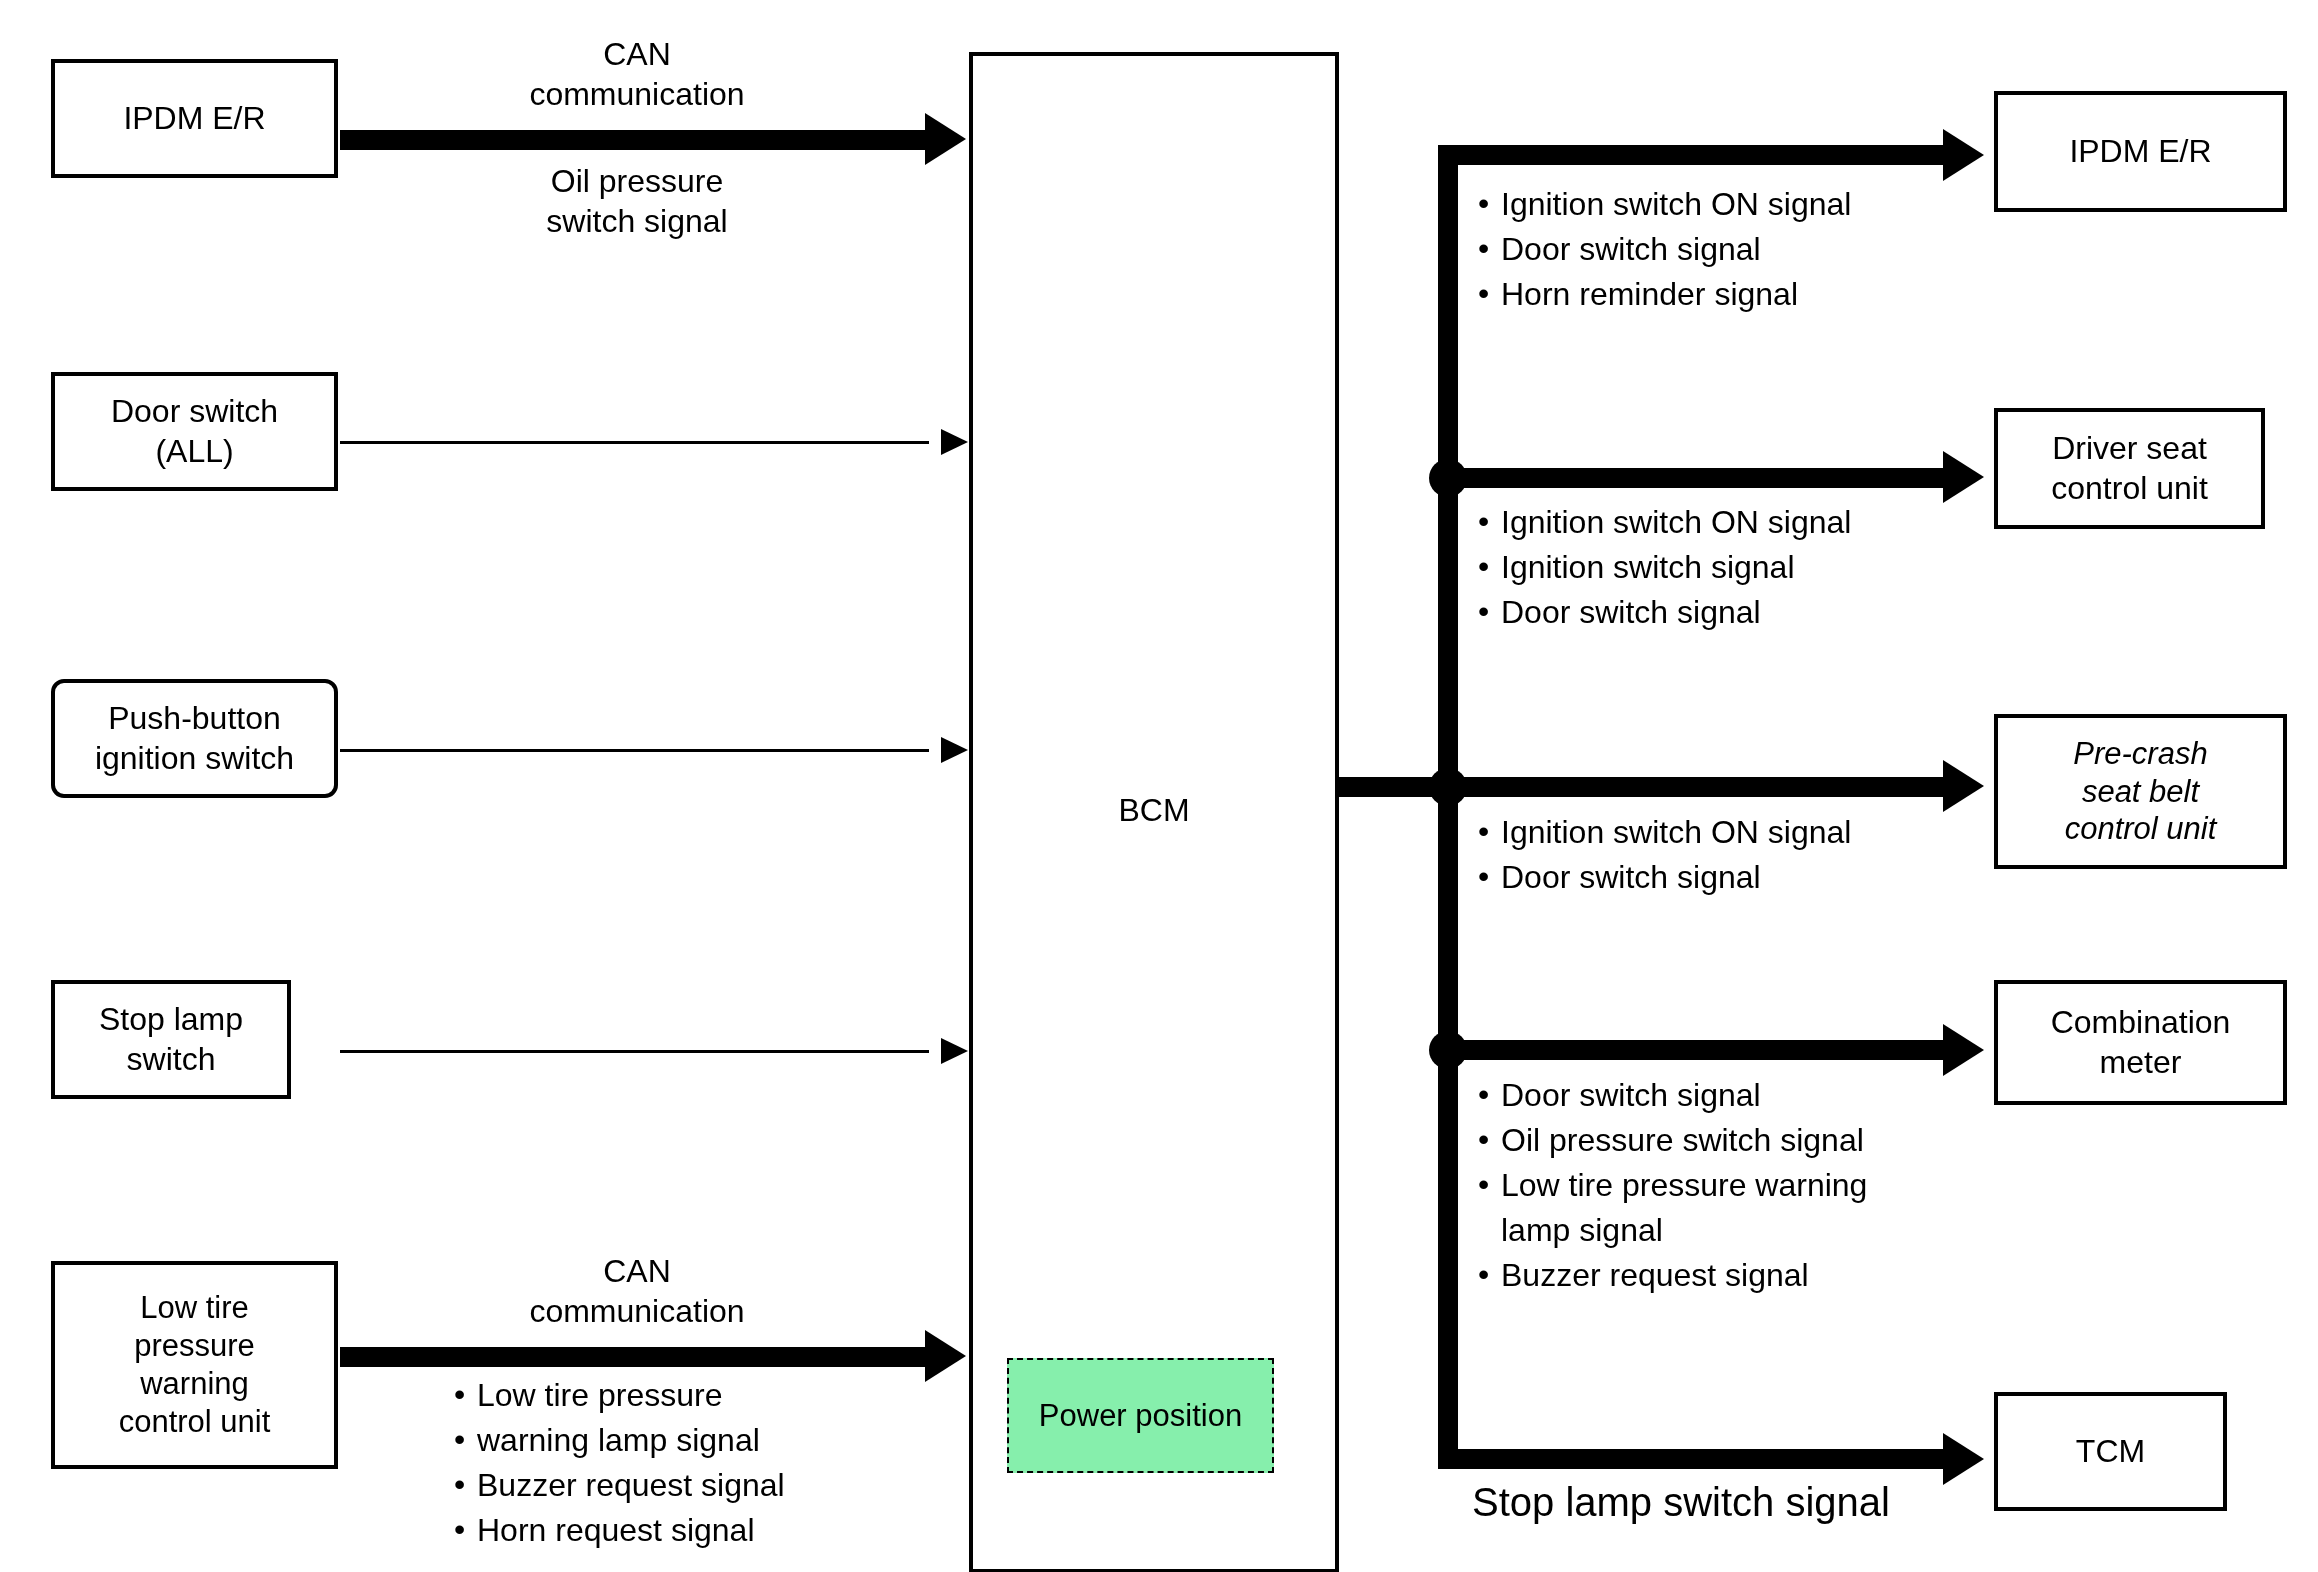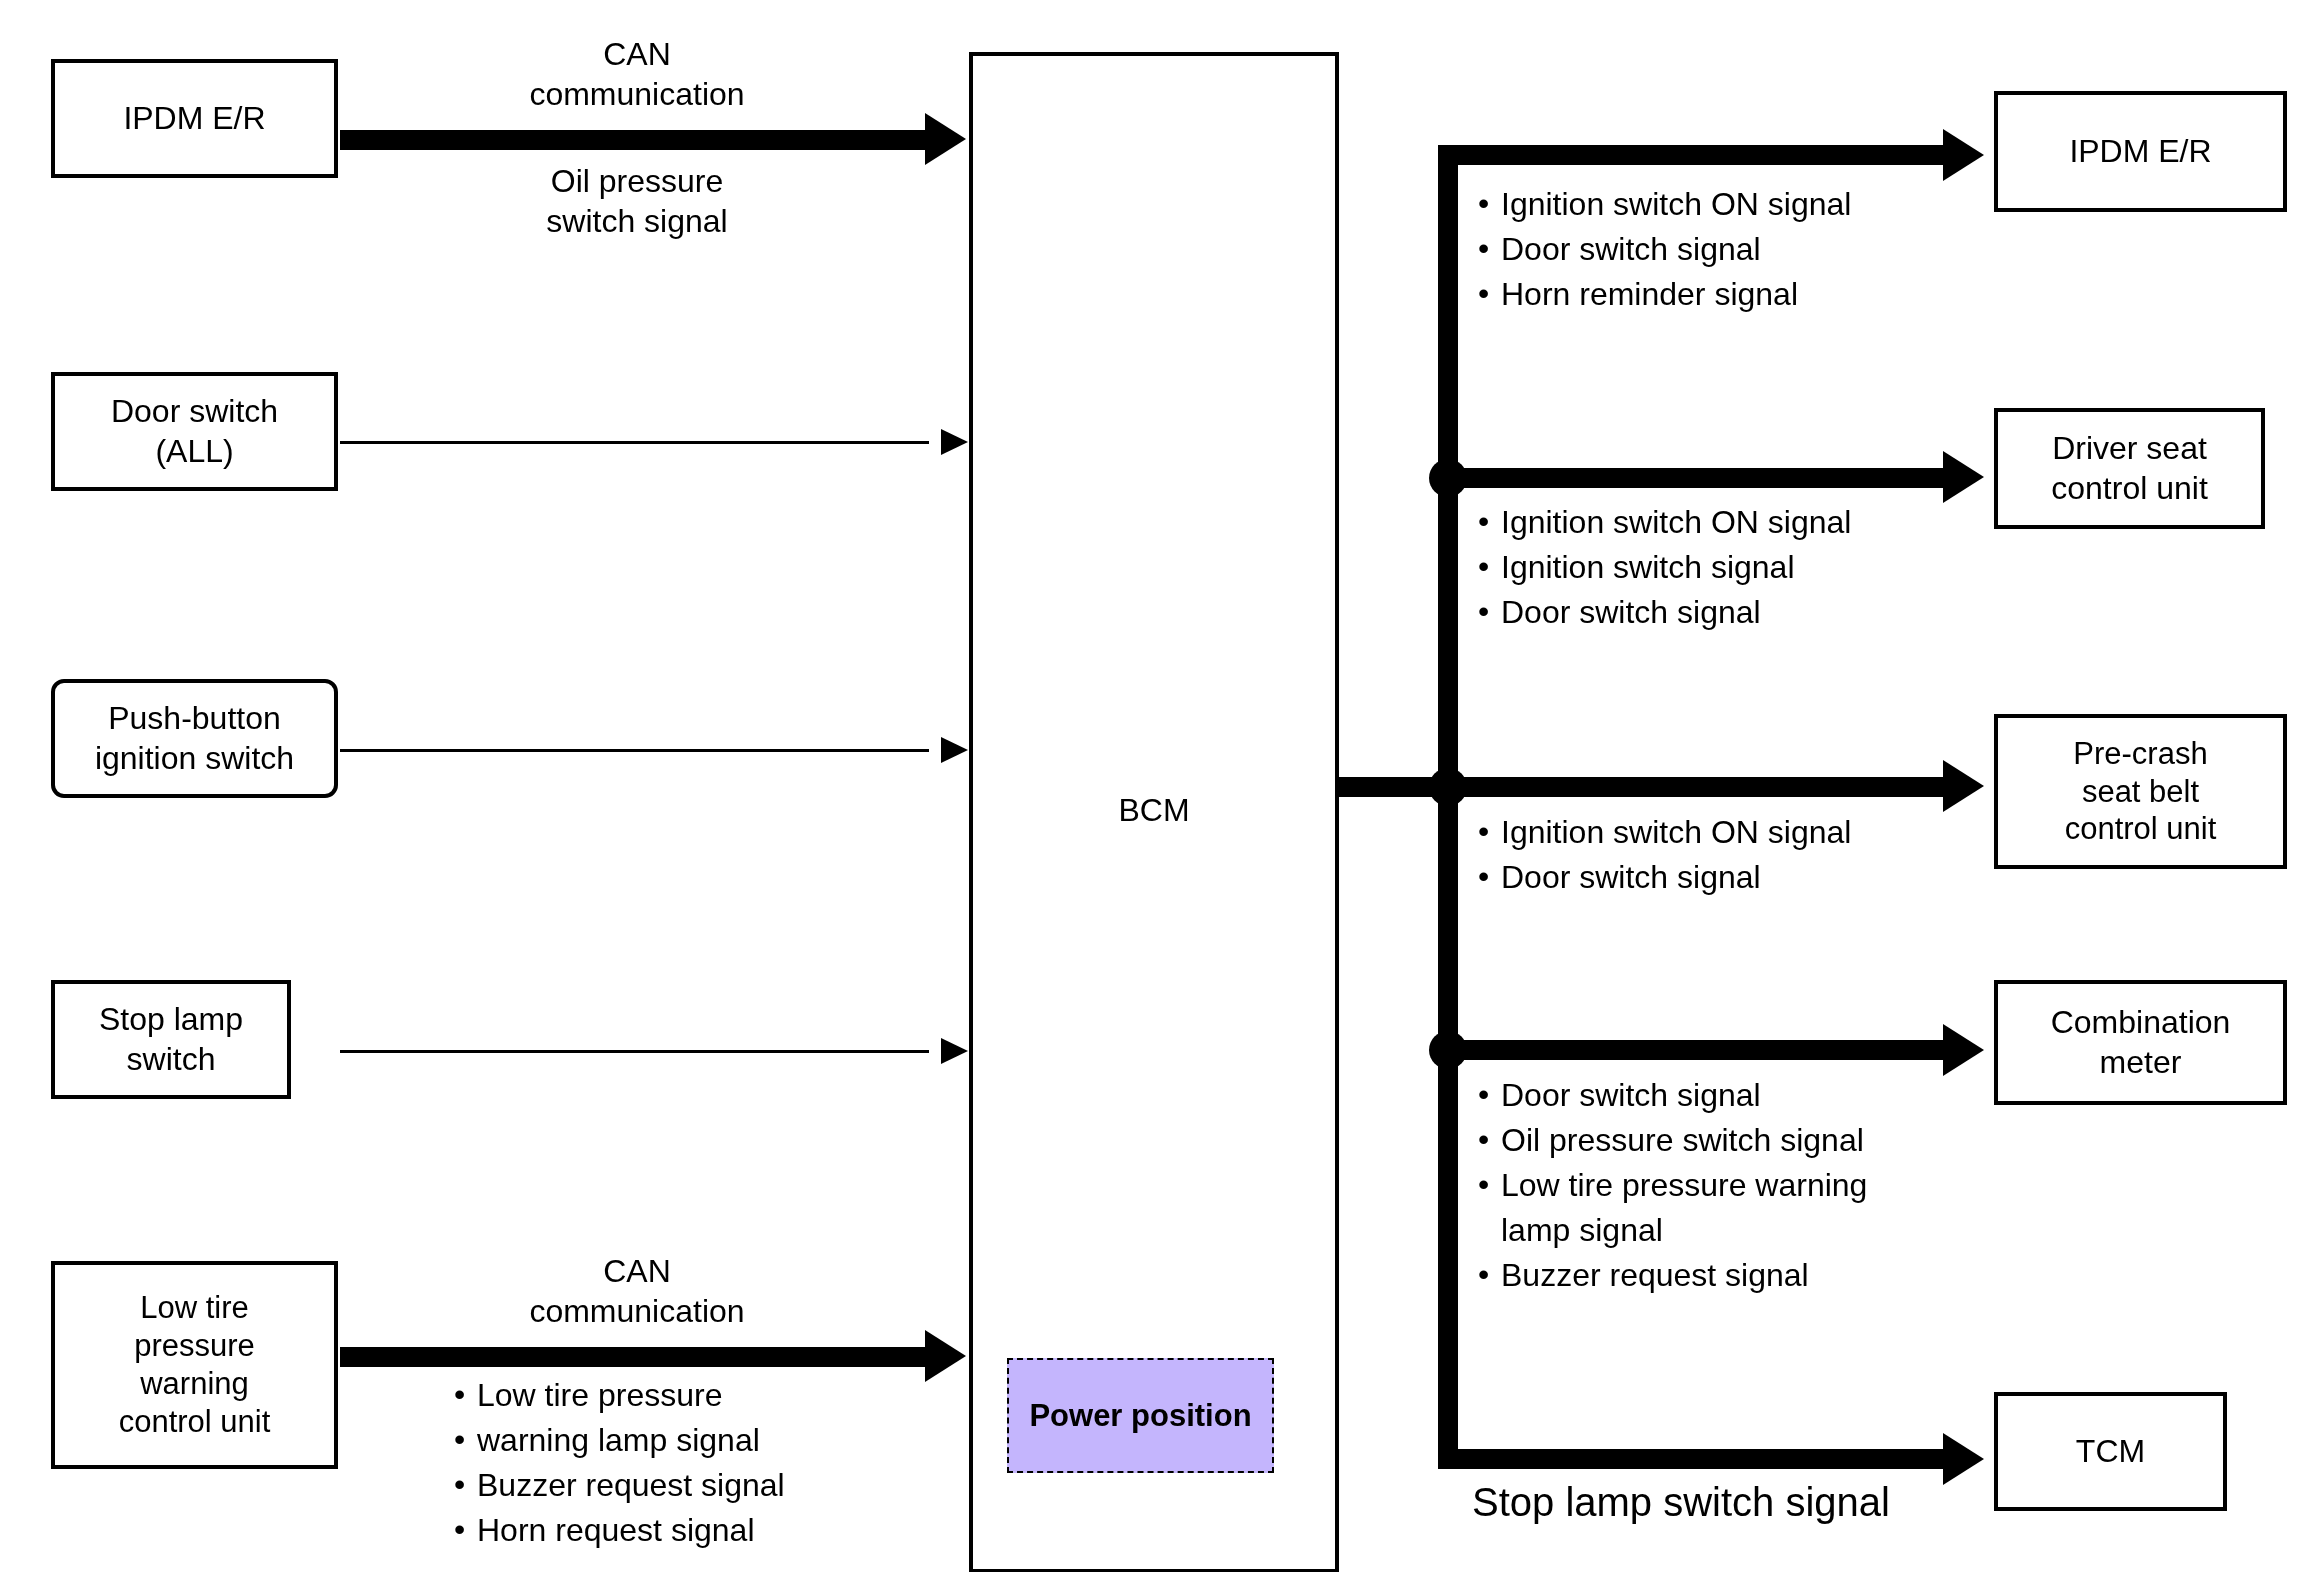--- a/index.html
+++ b/index.html
@@ -42,27 +42,26 @@
   .bcm-label {
     position: absolute;
     font-size: 32px;
     text-align: center;
     white-space: nowrap;
   }
   .dashed-box {
     position: absolute;
     box-sizing: border-box;
     border: 2.9px dashed #000;
-    background: #c4b5fd;
+    background: #86efac;
     display: flex;
     align-items: center;
     justify-content: center;
     font-size: 31px;
     text-align: center;
-    font-weight: bold;
   }
 
   
   .thin-line {
     position: absolute;
     height: 2.9px;
     background: #000;
   }
   .thin-head {
     position: absolute;
@@ -259,21 +258,21 @@
 
   <div class="can-h inner" data-name="can-branch-to-pre-crash-seat-belt-control-unit" style="left:1438px; top:777px; width:505px;"></div>
   <div class="can-head" data-name="arrowhead-to-pre-crash-seat-belt-control-unit" style="left:1943px; top:760px;"></div>
   <div class="junction-dot" data-name="junction-dot-pre-crash" style="left:1429px; top:768px;"></div>
   <div class="sig-list" data-name="signal-list-pre-crash-seat-belt-control-unit" style="left:1478px; top:812px; width:505px;">
     <ul>
       <li data-name="list-item">Ignition switch ON signal</li>
       <li data-name="list-item">Door switch signal</li>
     </ul>
   </div>
-  <div class="node-box" data-name="output-box-pre-crash-seat-belt-control-unit" style="left:1994px; top:714px; width:293px; height:155px; font-size:31px;">Pre-crash
+  <div class="node-box" data-name="output-box-pre-crash-seat-belt-control-unit" style="left:1994px; top:714px; width:293px; height:155px; font-size:31px;font-style:italic;">Pre-crash
 seat belt
 control unit</div>
 
   <div class="can-h inner" data-name="can-branch-to-combination-meter" style="left:1438px; top:1040px; width:505px;"></div>
   <div class="can-head" data-name="arrowhead-to-combination-meter" style="left:1943px; top:1024px;"></div>
   <div class="junction-dot" data-name="junction-dot-combination-meter" style="left:1429px; top:1031px;"></div>
   <div class="sig-list" data-name="signal-list-combination-meter" style="left:1478px; top:1075px; width:574px;">
     <ul>
       <li data-name="list-item">Door switch signal</li>
       <li data-name="list-item">Oil pressure switch signal</li>

